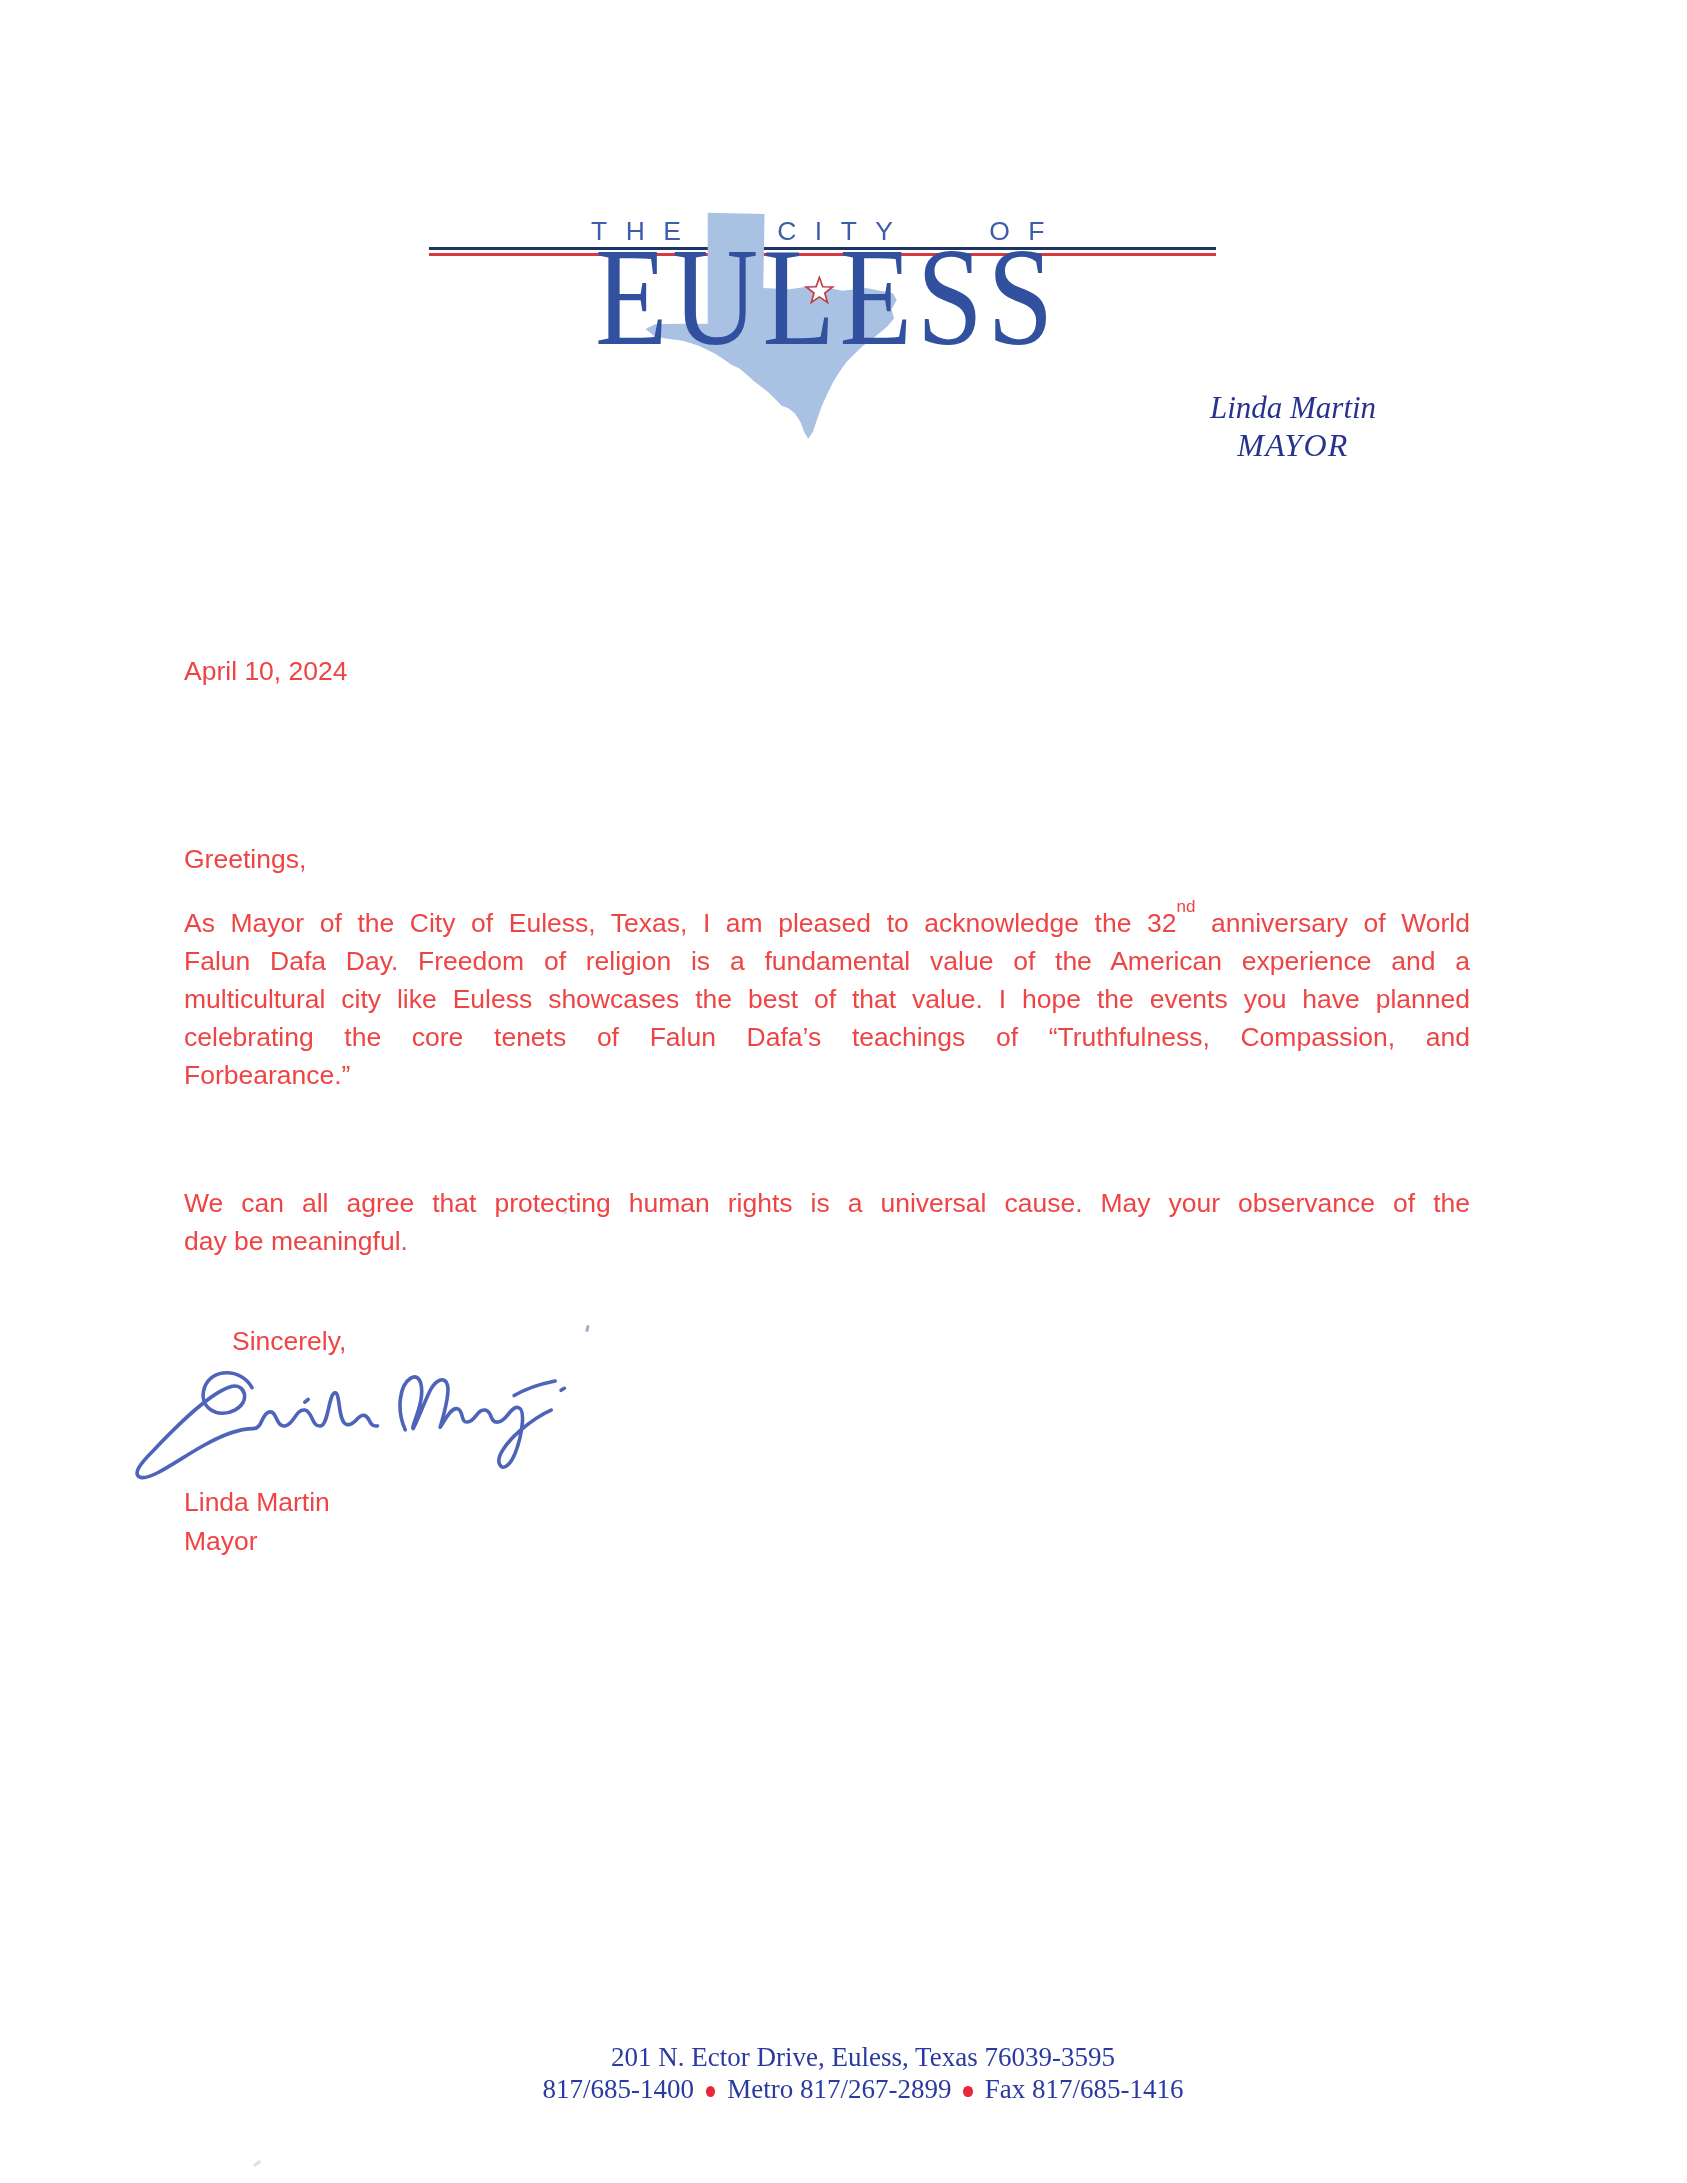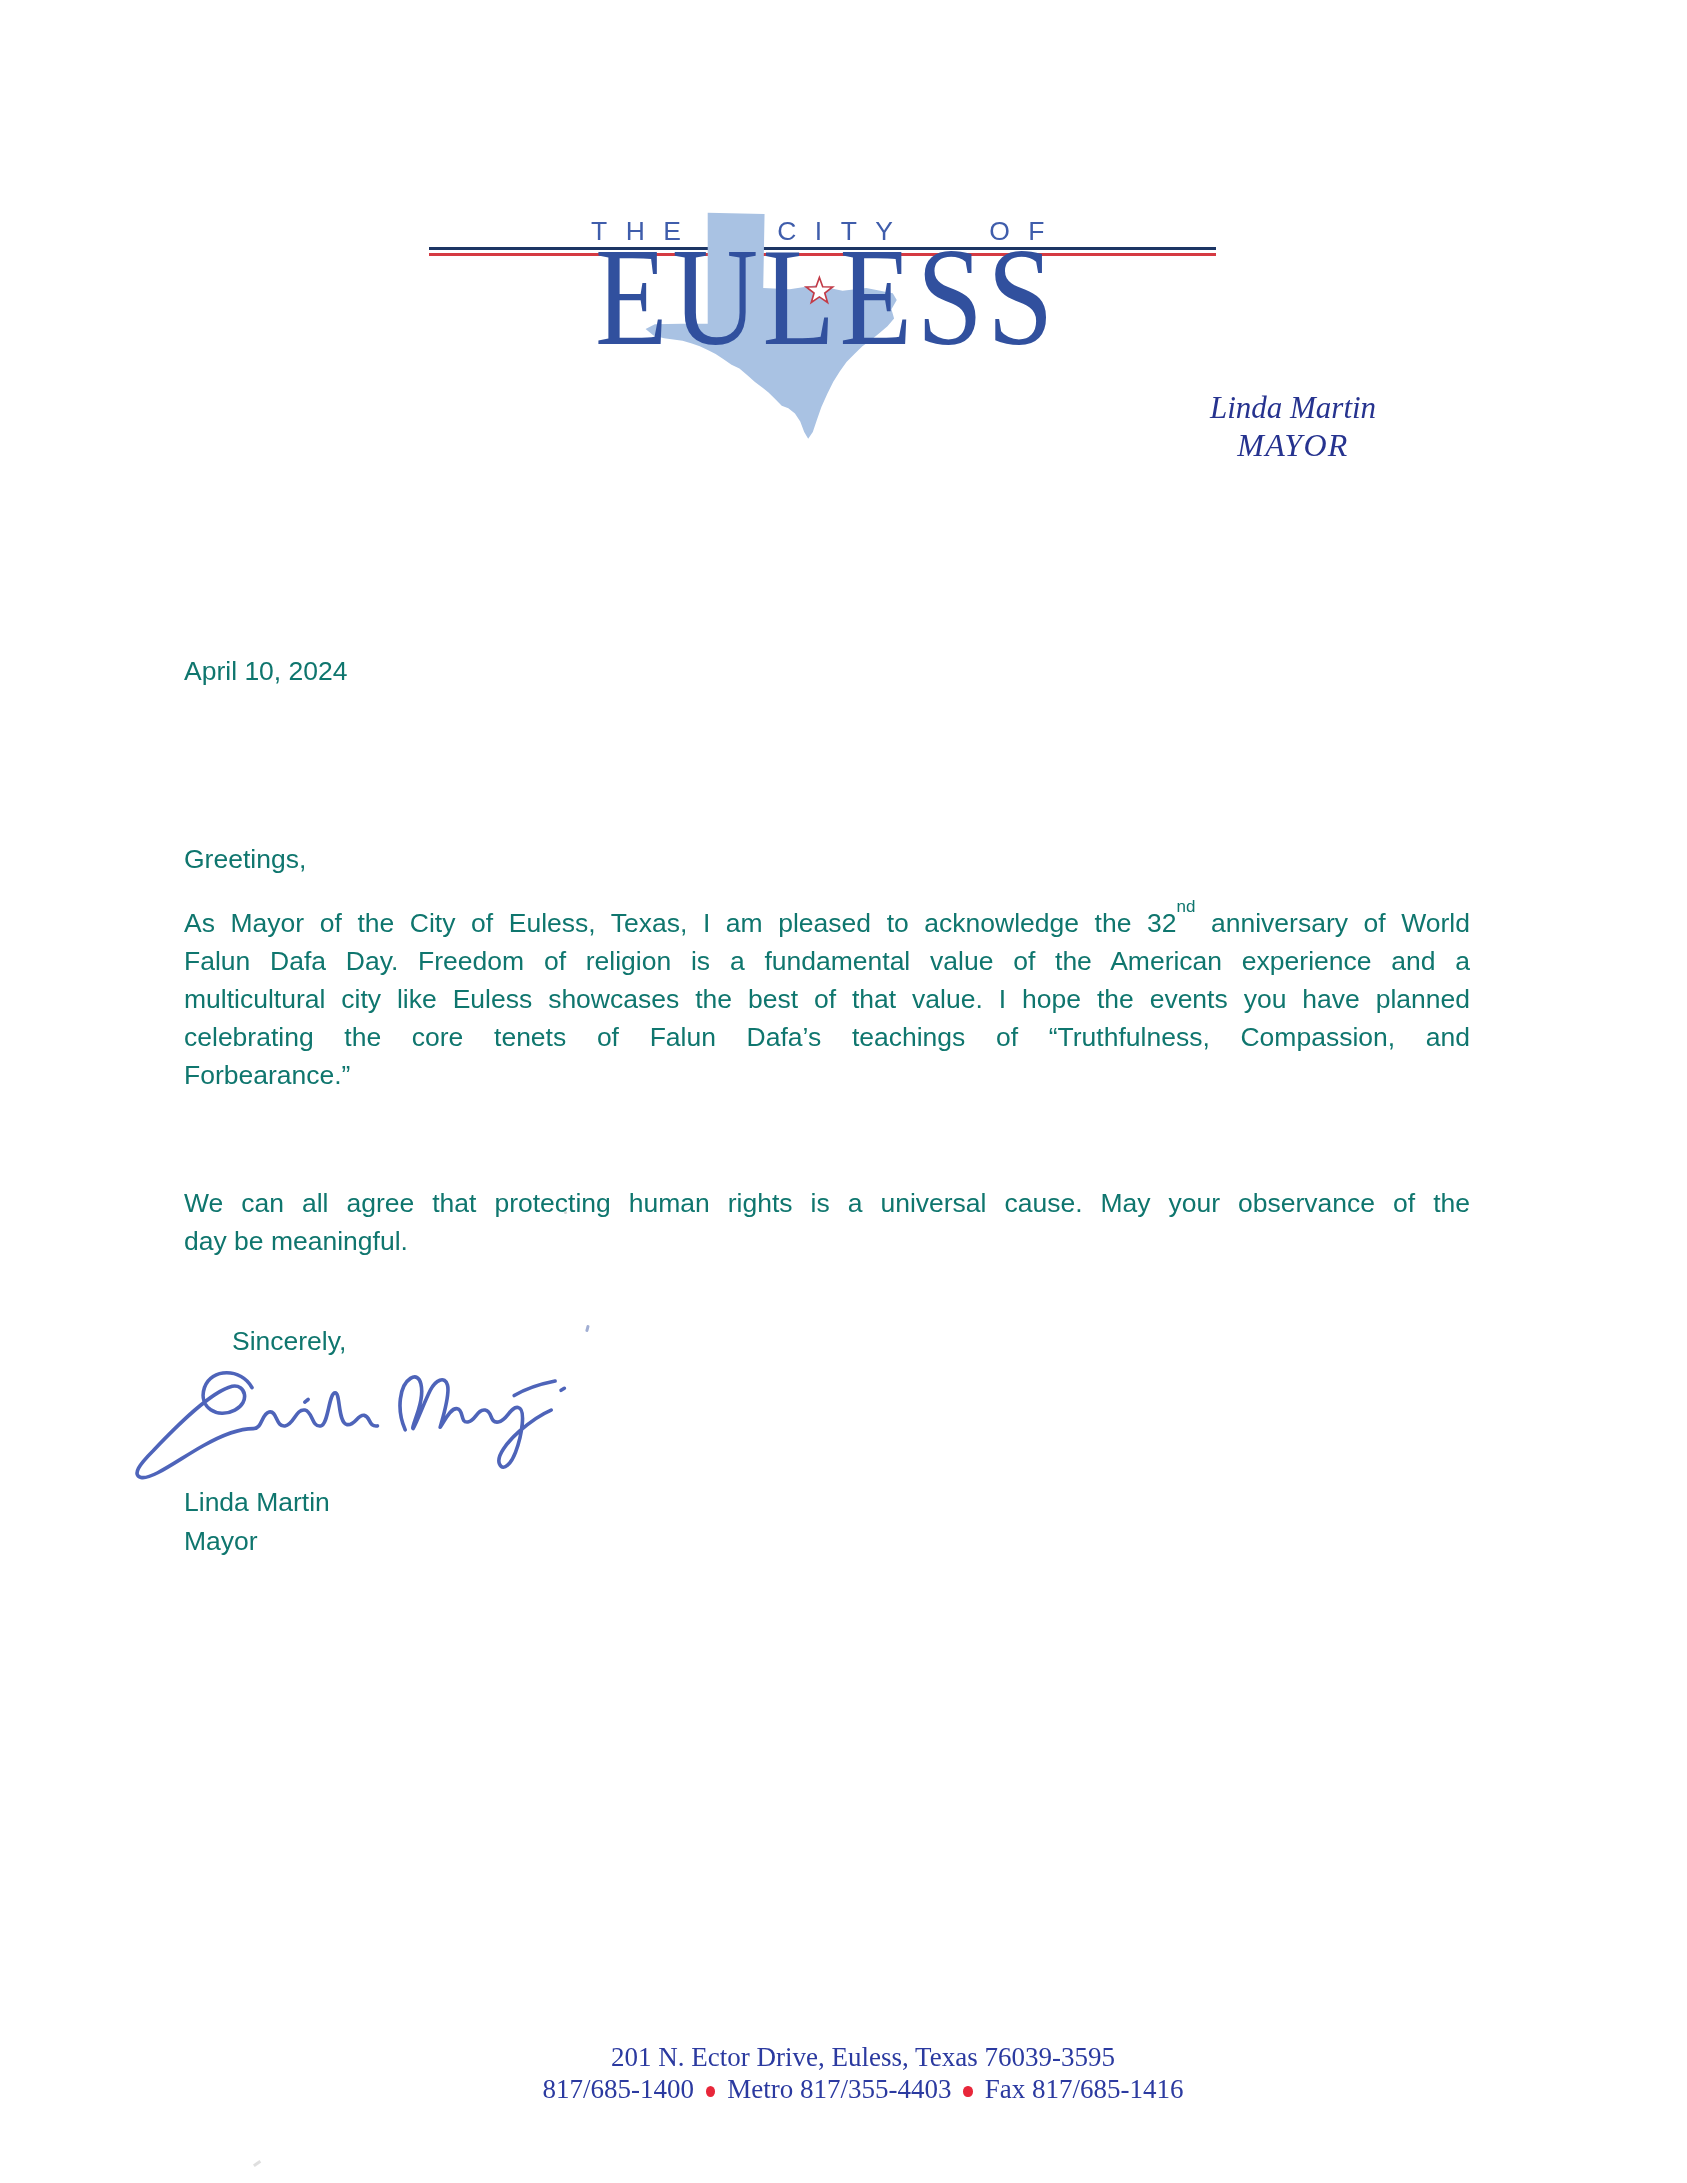--- a/index.html
+++ b/index.html
@@ -40,21 +40,21 @@
   .official {
     position: absolute; left: 1184px; top: 389px; width: 218px;
     text-align: center; color: #26338f;
     font-family: "Liberation Serif", "DejaVu Serif", serif;
     font-style: italic; z-index: 1;
   }
   .official-name  { font-size: 31px; line-height: 37px; }
   .official-title { font-size: 32px; line-height: 38px; letter-spacing: 1.3px; }
 
   
-  .block { position: absolute; left: 184px; width: 1286px; color: #0f766e; font-size: 26.5px; line-height: 38px; }
+  .block { position: absolute; left: 184px; width: 1286px; color: #ef4444; font-size: 26.5px; line-height: 38px; }
   .date       { top: 652px; }
   .salutation { top: 840px; }
   .para1      { top: 898px; }
   .para2      { top: 1184px; }
   .closing    { top: 1322px; margin-left: 48px; }
   .sig-name   { top: 1483px; }
   .sig-title  { top: 1522px; }
 
   .jline { text-align: justify; text-align-last: justify; }
   .pline { text-align: left; }
@@ -152,21 +152,21 @@
       </g>
     </svg>
 
     <div class="block sig-name">Linda Martin</div>
     <div class="block sig-title">Mayor</div>
   </main>
 
   <footer class="footer">
     <div>201 N. Ector Drive, Euless, Texas 76039-3595</div>
     <div>
-      <span>817/685-1400</span><span class="bullet"></span><span>Metro 817/355-4403</span><span class="bullet"></span><span>Fax 817/685-1416</span>
+      <span>817/685-1400</span><span class="bullet"></span><span>Metro 817/267-2899</span><span class="bullet"></span><span>Fax 817/685-1416</span>
     </div>
   </footer>
 
   <div class="scan-line"></div>
   <div class="tick" style="top:409px;background:#9fc6d6"></div>
   <div class="tick" style="top:501px;background:#a5d6c8"></div>
   <div class="tick" style="top:667px;background:#c2d6a5"></div>
   <div class="tick" style="top:959px;background:#a5c2d6"></div>
   <div class="tick" style="top:1021px;background:#cbb0da"></div>
   <div class="tick" style="top:1156px;background:#dab0c6"></div>

